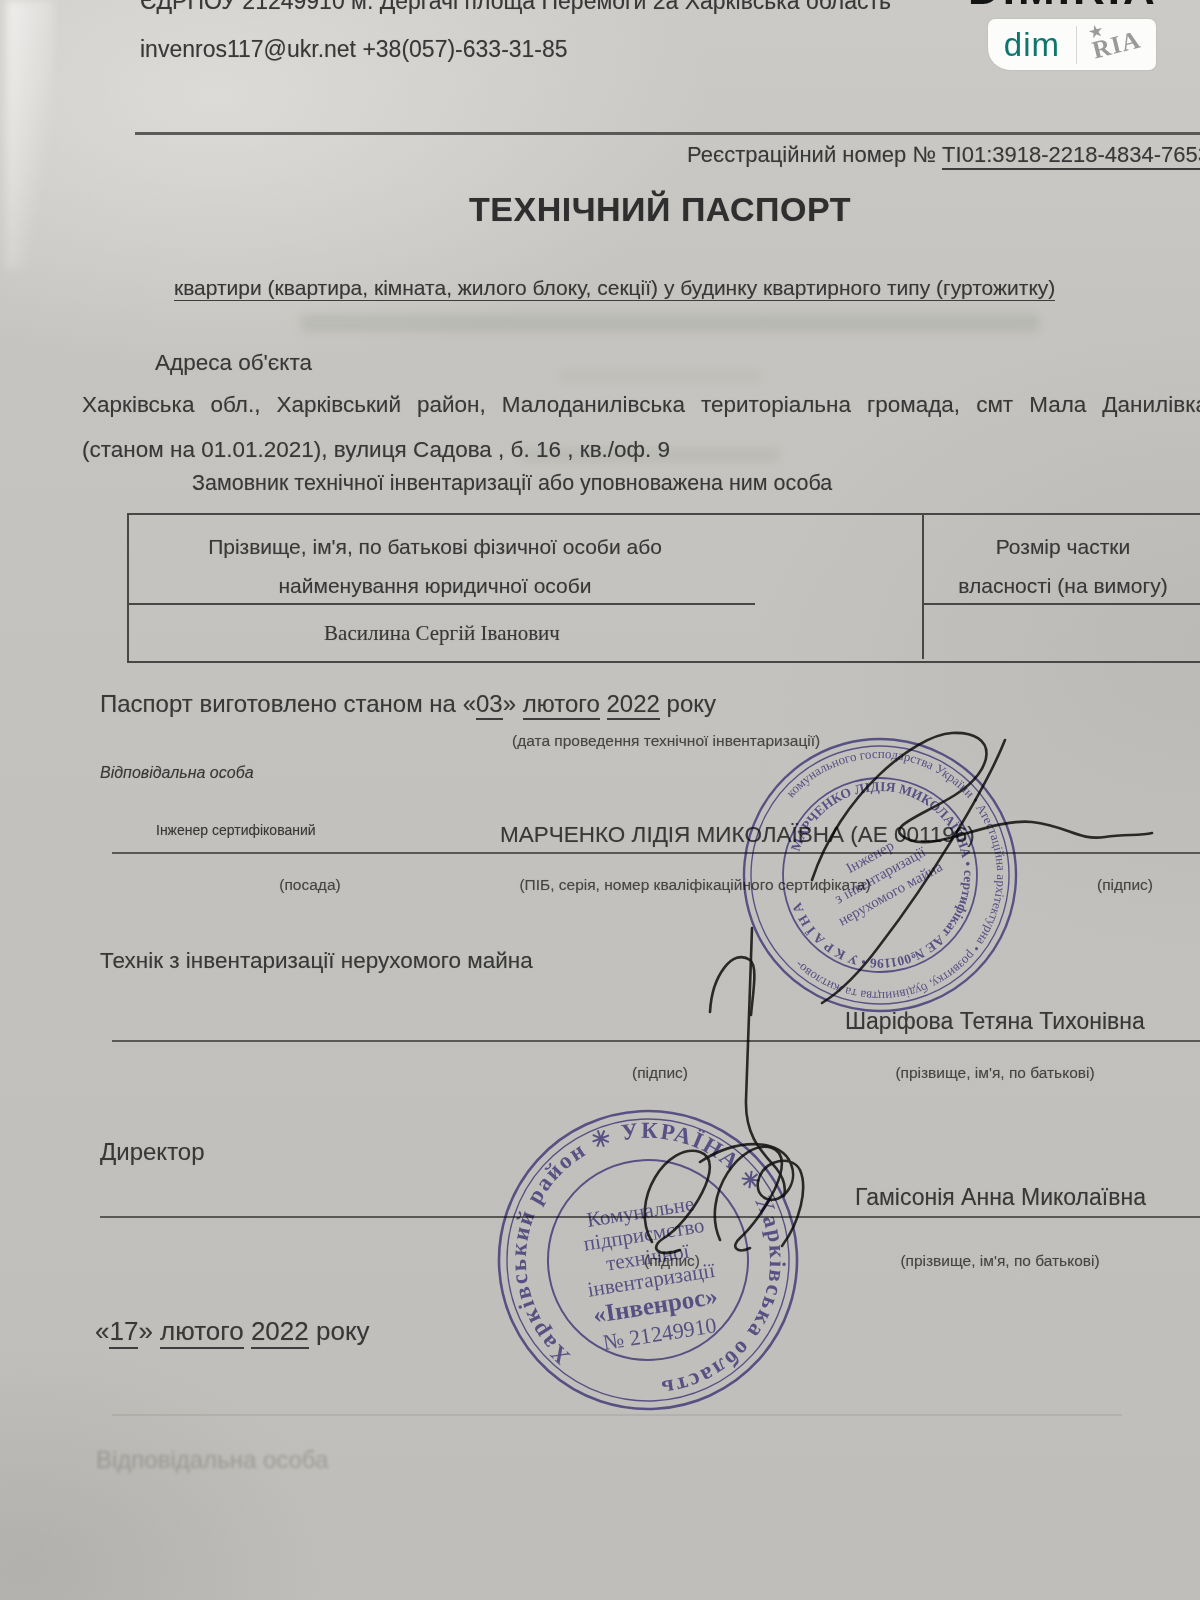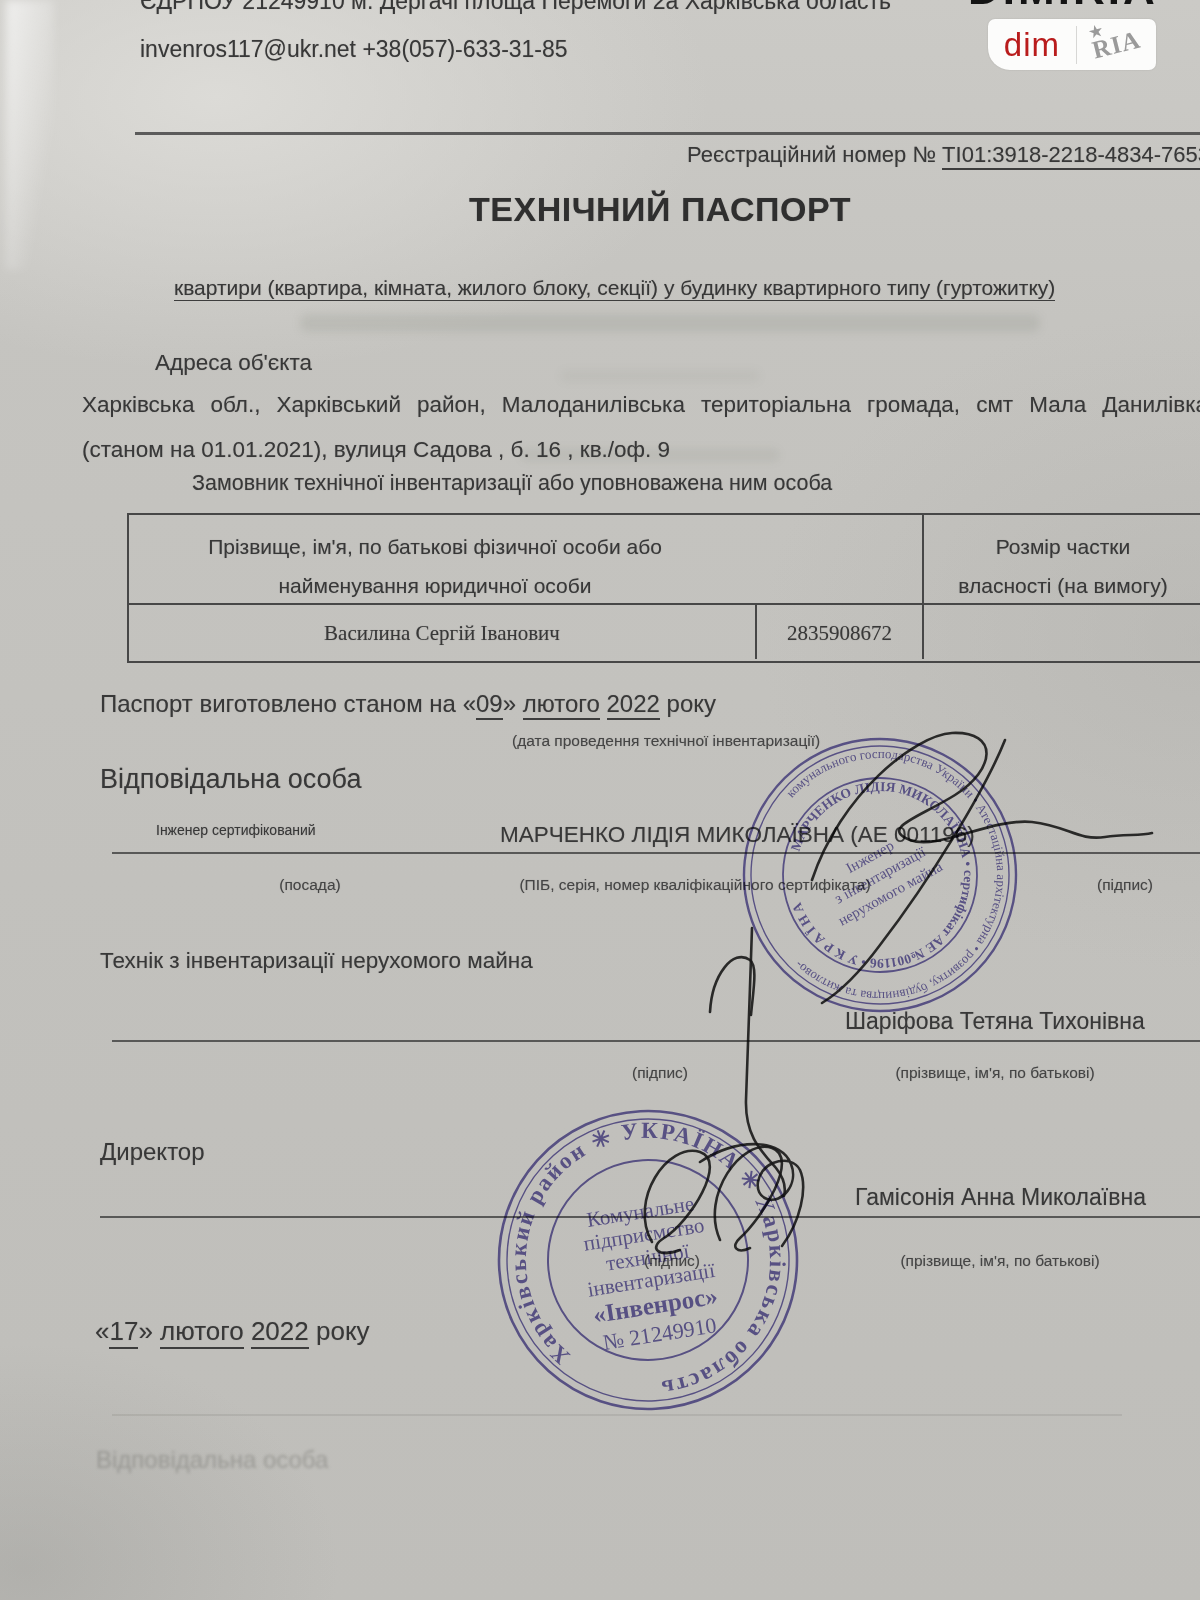--- a/index.html
+++ b/index.html
@@ -35,21 +35,21 @@
   .stamp{position:absolute;mix-blend-mode:multiply;opacity:0.85;}
   .stamp text{fill:#5b51a5;}
   .stamp circle{stroke:#5b51a5;fill:none;}
   .sig{position:absolute;mix-blend-mode:multiply;}
   .sig path{fill:none;stroke:#202020;stroke-width:2.6;stroke-linecap:round;opacity:0.9;}
   
   .brand-clip{position:absolute;left:956px;top:0;width:244px;height:13px;overflow:hidden;}
   .brand-clip span{position:absolute;left:12px;top:-36px;font-size:44px;font-weight:800;color:#141414;letter-spacing:3px;}
   .badge{position:absolute;left:988px;top:19px;width:168px;height:51px;background:#fcfcfb;
     border-radius:7px 7px 7px 22px;display:flex;align-items:center;box-shadow:0 0 2px rgba(0,0,0,0.12);}
-  .badge .dim{flex:1;text-align:center;font-size:33px;color:#b91c1c;letter-spacing:1px;}
+  .badge .dim{flex:1;text-align:center;font-size:33px;color:#0f766e;letter-spacing:1px;}
   .badge .sep{width:1px;height:38px;background:#d7d7d5;}
   .badge .ria-wrap{flex:0.9;display:flex;justify-content:center;}
   .badge .ria{position:relative;transform:rotate(-14deg);font-family:"Liberation Serif","DejaVu Serif",serif;
     font-weight:700;font-size:25px;color:#9a9a9a;letter-spacing:1px;}
   .badge .star{position:absolute;top:-13px;left:1px;font-size:15px;color:#9a9a9a;}
 </style>
 </head>
 <body>
 
 <div class="page">
@@ -79,33 +79,32 @@
 
   <div class="txt" style="left:155px;top:350px;font-size:22.5px;">Адреса об'єкта</div>
   <div class="address-block">Харківська обл., Харківський район, Малоданилівська територіальна громада, смт Мала Данилівка (станом на 01.01.2021), вулиця Садова , б. 16 , кв./оф. 9</div>
 
   <div class="txt" style="left:192px;top:471px;font-size:21.5px;">Замовник технічної інвентаризації або уповноважена ним особа</div>
 
   <div class="cust-table">
     <div class="cell" style="left:0;top:0;width:626px;height:88px;padding:12px 30px 0 16px;white-space:normal;line-height:39px;">Прізвище, ім'я, по батькові фізичної особи або найменування юридичної особи</div>
     <div class="cell col-b" style="left:793px;top:0;width:280px;height:88px;padding:12px 25px 0 25px;white-space:normal;line-height:39px;">Розмір частки власності (на вимогу)</div>
     <div class="cell row-b" style="left:0;top:88px;width:626px;height:56px;padding-top:16px;">Василина Сергій Іванович</div>
-    <div class="cell col-b row-b" style="left:626px;top:88px;width:167px;height:56px;padding-top:16px;">2835908672</div>
     <div class="cell col-b row-b" style="left:793px;top:88px;width:280px;height:56px;padding-top:16px;"></div>
   </div>
 
   <div class="txt" style="left:100px;top:690px;font-size:24px;">
-    <span>Паспорт виготовлено станом на «</span><span class="u">09</span><span>»</span>
+    <span>Паспорт виготовлено станом на «</span><span class="u">03</span><span>»</span>
     <span class="u">лютого</span>
     <span class="u">2022</span>
     <span>року</span>
   </div>
   <div class="txt caption" style="left:512px;top:732px;">(дата проведення технічної інвентаризації)</div>
 
-  <div class="txt" style="left:100px;top:764px;font-size:27px;">Відповідальна особа</div>
+  <div class="txt" style="left:100px;top:764px;font-size:16px;font-style:italic;">Відповідальна особа</div>
   <div class="txt" style="left:156px;top:822px;font-size:14px;">Інженер сертифікований</div>
   <div class="txt" style="left:500px;top:822px;font-size:22.5px;">МАРЧЕНКО ЛІДІЯ МИКОЛАЇВНА (АЕ 001196)</div>
   <div class="rule" style="left:112px;top:852px;width:1088px;height:2px;"></div>
   <div class="txt caption" style="left:250px;top:876px;width:120px;text-align:center;">(посада)</div>
   <div class="txt caption" style="left:470px;top:876px;width:450px;text-align:center;">(ПІБ, серія, номер кваліфікаційного сертифіката)</div>
   <div class="txt caption" style="left:1070px;top:876px;width:110px;text-align:center;">(підпис)</div>
 
   <div class="txt" style="left:845px;top:1008px;font-size:23px;">Шаріфова Тетяна Тихонівна</div>
   <div class="txt" style="left:100px;top:948px;font-size:22.5px;">Технік з інвентаризації нерухомого майна</div>
   <div class="rule" style="left:112px;top:1040px;width:1088px;height:2px;"></div>

